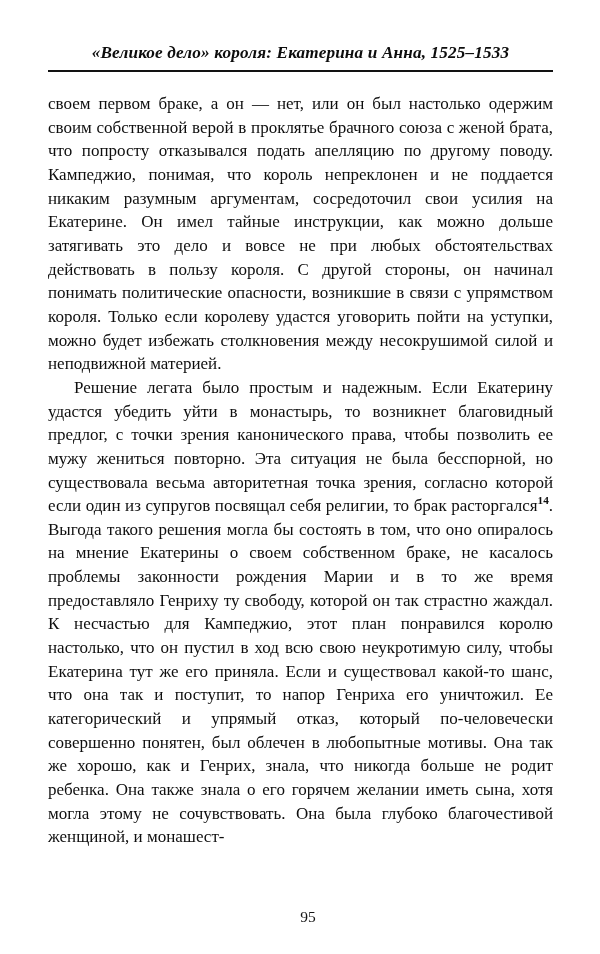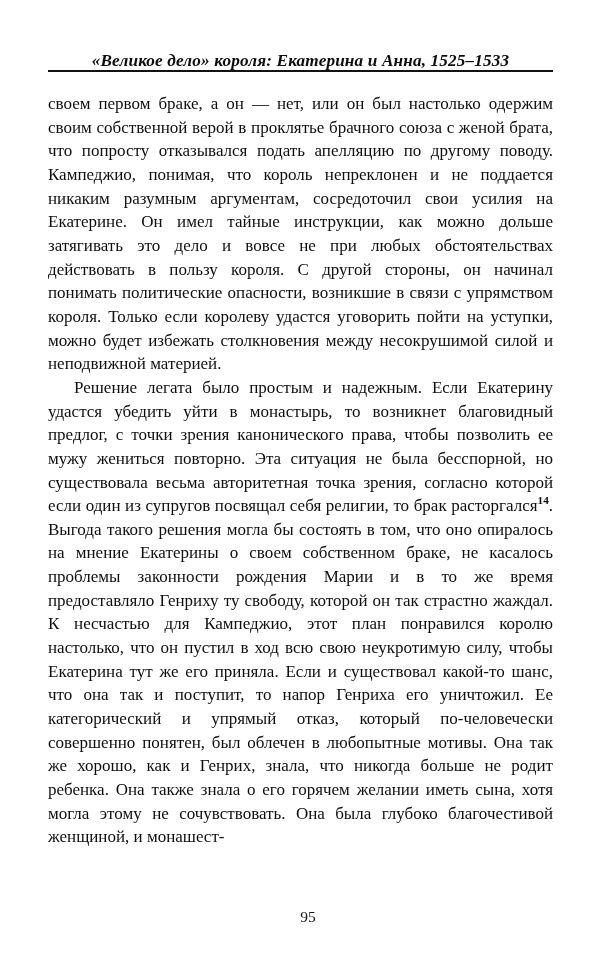--- a/index.html
+++ b/index.html
@@ -16,21 +16,21 @@
     overflow: hidden;
     font-family: "Liberation Serif", "DejaVu Serif", serif;
     color: #101010;
     box-sizing: border-box;
   }
 
   
   .running-head {
     position: absolute;
     left: 48px;
-    top: 51px;
+    top: 43px;
     width: 505px;
     text-align: center;
     font-style: italic;
     font-weight: bold;
     font-size: 17.2px;
     letter-spacing: 0.15px;
     color: #0d0d0d;
     white-space: nowrap;
   }
   .head-rule {

